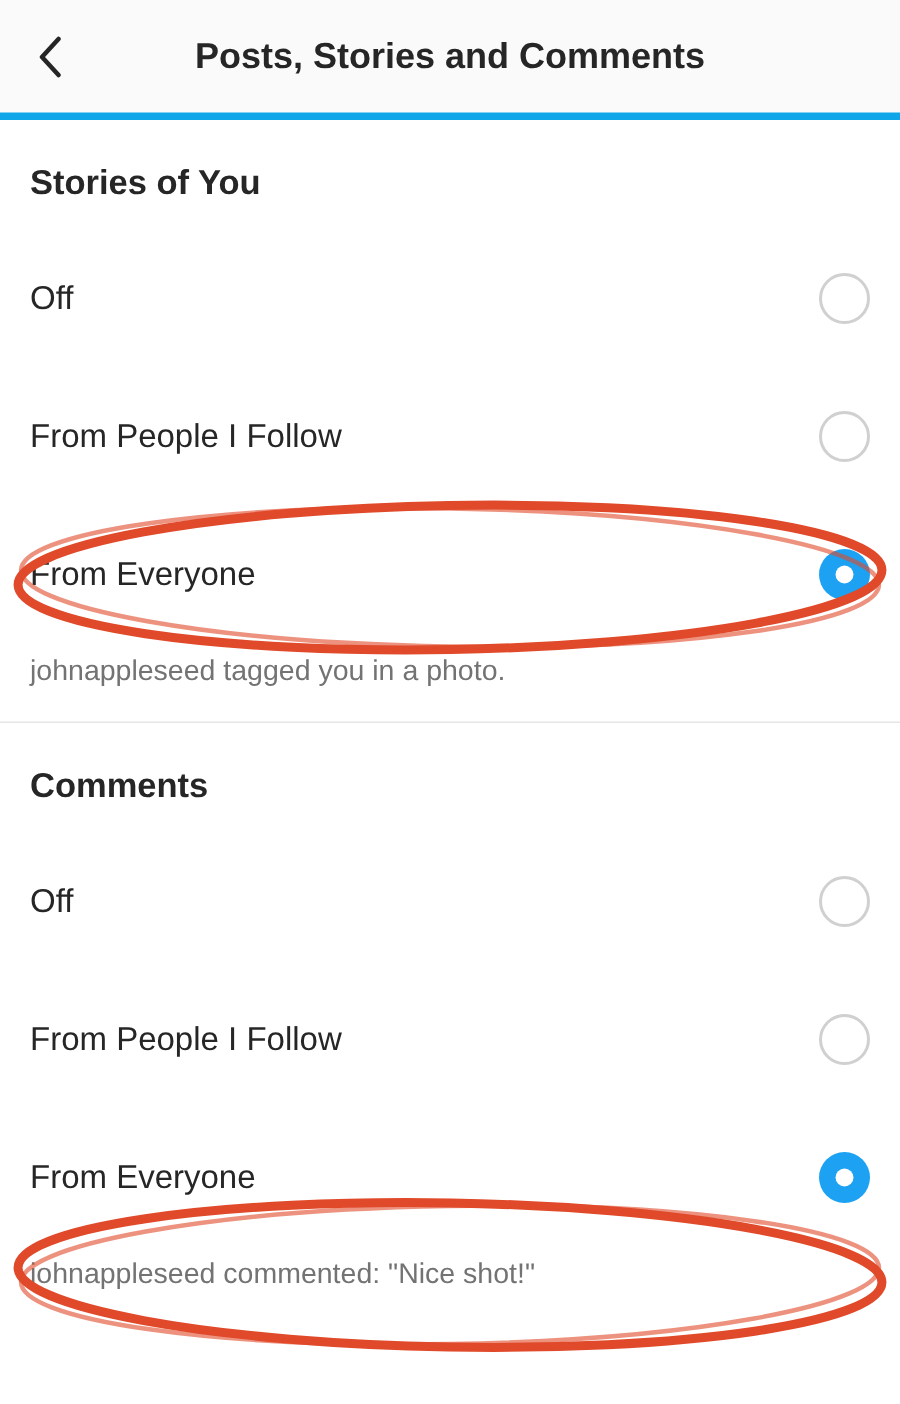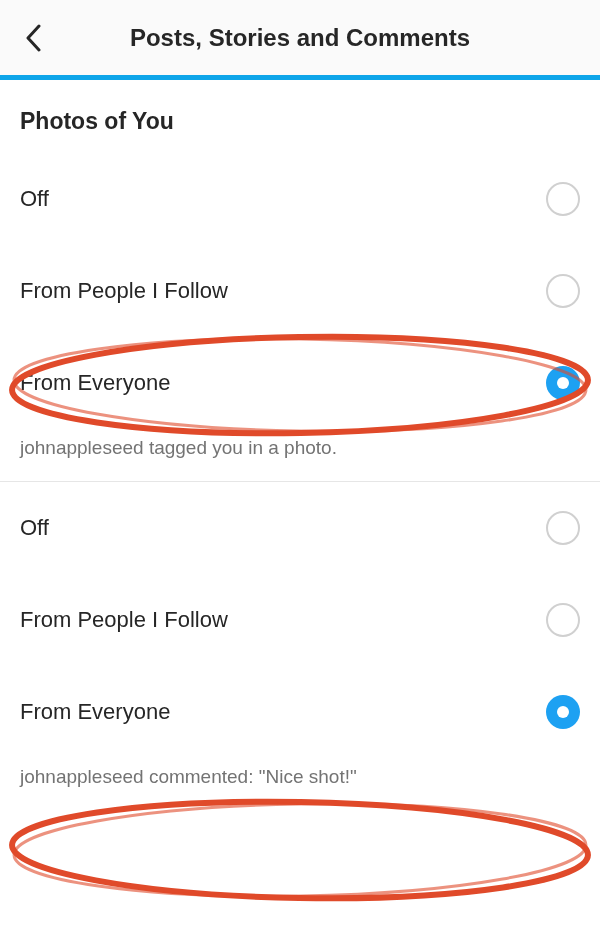--- a/index.html
+++ b/index.html
@@ -90,21 +90,21 @@
 <div class="header">
   <div class="back">
     <svg width="18" height="28" viewBox="0 0 18 28">
       <polyline points="14,2 3,14 14,26" fill="none" stroke="#262626" stroke-width="3" stroke-linecap="round" stroke-linejoin="round"></polyline>
     </svg>
   </div>
   <div class="header-title">Posts, Stories and Comments</div>
 </div>
 
 <div class="section">
-  <div class="section-title">Photos of You</div>
+  <div class="section-title">Stories of You</div>
 
   <div class="option">
     <span class="option-label">Off</span>
     <span class="radio"></span>
   </div>
 
   <div class="option">
     <span class="option-label">From People I Follow</span>
     <span class="radio"></span>
   </div>
@@ -113,20 +113,21 @@
     <span class="option-label">From Everyone</span>
     <span class="radio selected"></span>
   </div>
 
   <div class="hint">johnappleseed tagged you in a photo.</div>
 </div>
 
 <div class="divider"></div>
 
 <div class="section">
+  <div class="section-title">Comments</div>
 
   <div class="option">
     <span class="option-label">Off</span>
     <span class="radio"></span>
   </div>
 
   <div class="option">
     <span class="option-label">From People I Follow</span>
     <span class="radio"></span>
   </div>

